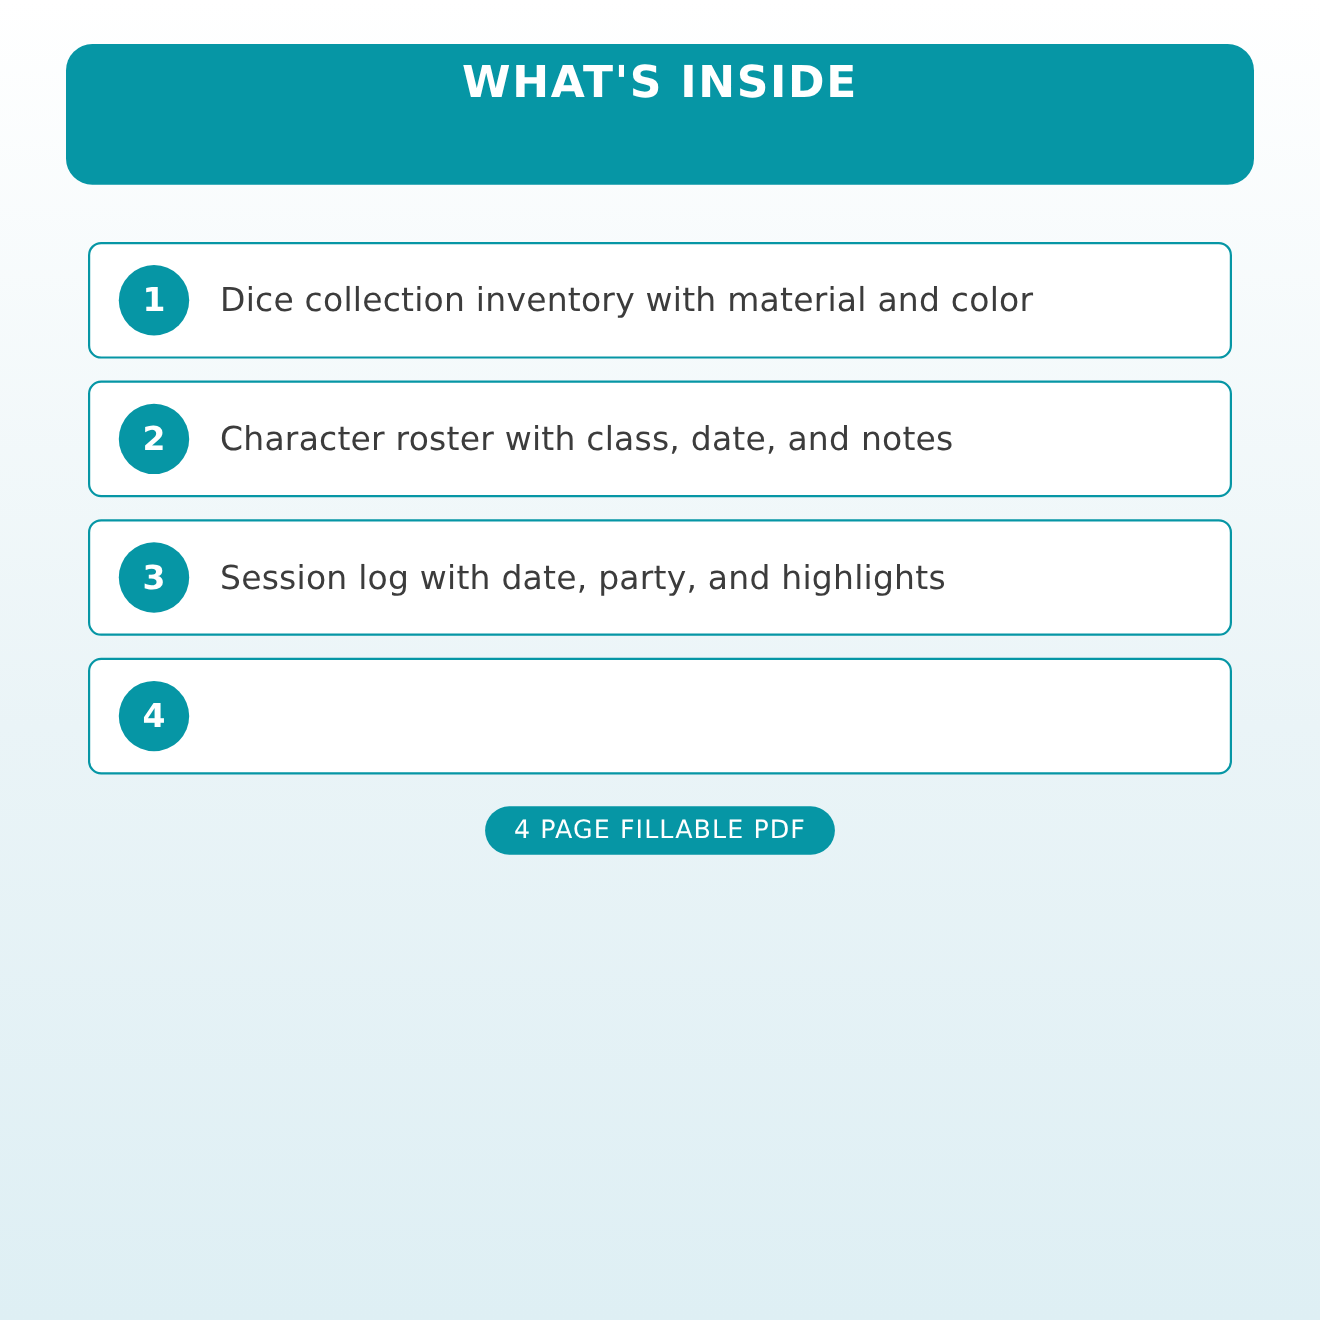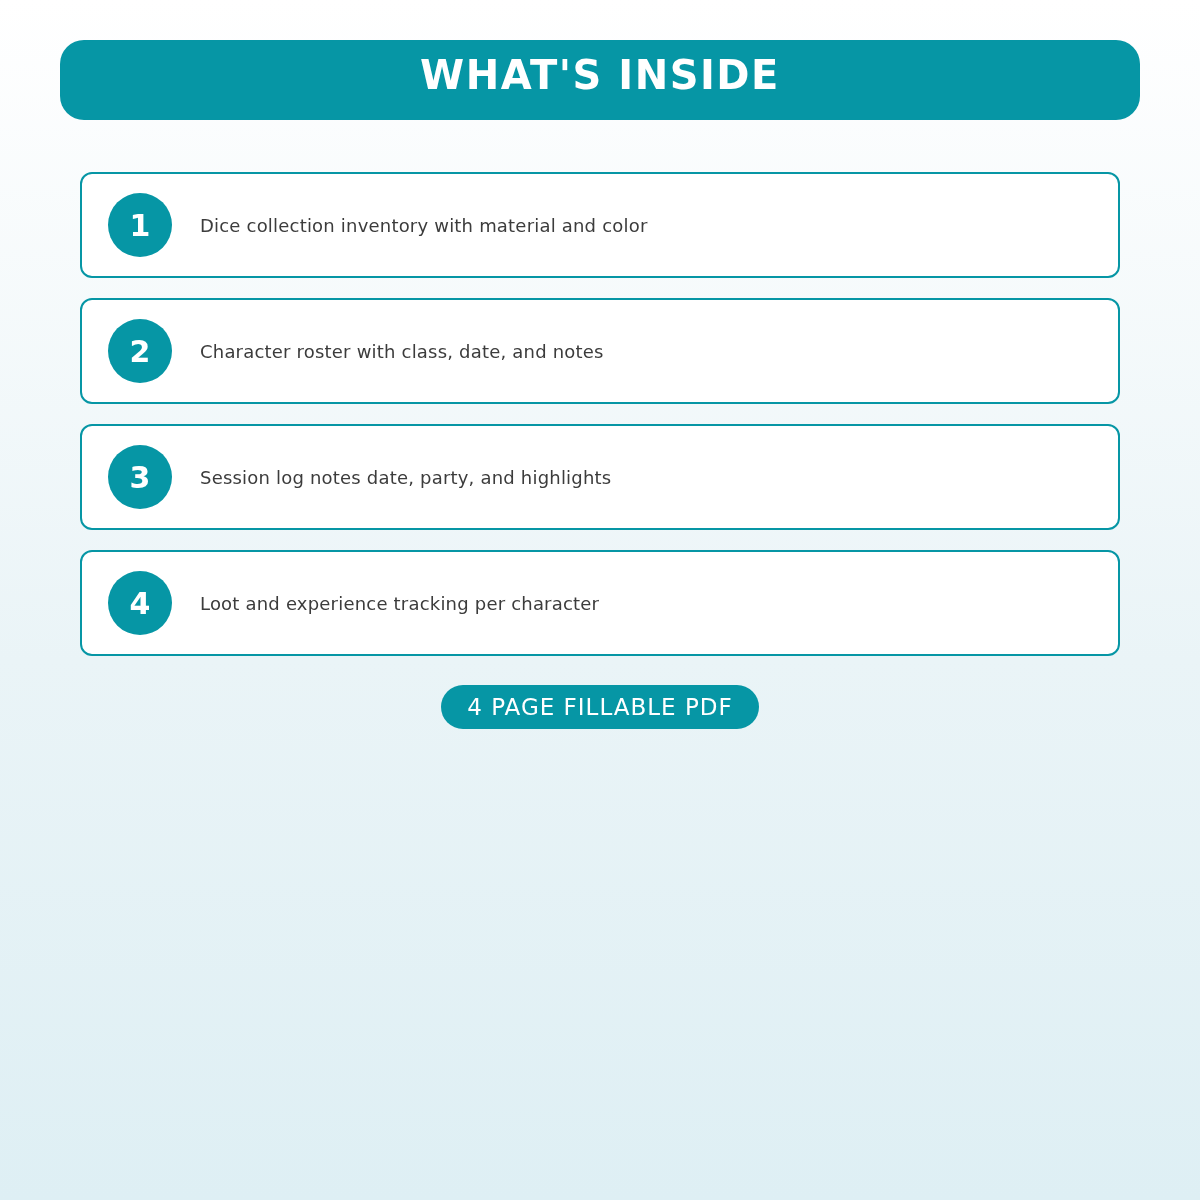--- a/index.html
+++ b/index.html
@@ -14,21 +14,21 @@
   html, body { margin: 0; padding: 0; }
   body {
     width: 1200px;
     height: 1200px;
     background: linear-gradient(180deg, var(--bg-top) 0%, var(--bg-mid) 55%, var(--bg-bottom) 100%);
     font-family: "DejaVu Sans", "Liberation Sans", sans-serif;
     overflow: hidden;
   }
   .banner {
     margin: 40px 60px 0 60px;
-    height: 80px;
+    height: 128px;
     background: var(--teal);
     border-radius: 24px;
     display: flex;
     justify-content: center;
     align-items: flex-start;
     padding-top: 12px;
   }
   .banner-title {
     color: var(--white);
     font-size: 40px;
@@ -60,21 +60,21 @@
     display: flex;
     align-items: center;
     justify-content: center;
     font-size: 30px;
     font-weight: bold;
     flex: 0 0 64px;
   }
   .item-text {
     margin-left: 28px;
     color: var(--text);
-    font-size: 18px;
+    font-size: 30px;
     letter-spacing: 0.2px;
   }
   .badge {
     margin: 29px auto 0 auto;
     width: fit-content;
     height: 44px;
     line-height: 44px;
     padding: 0 26px;
     background: var(--teal);
     border-radius: 22px;
@@ -105,25 +105,24 @@
     <div class="num-circle">
       <span>2</span>
     </div>
     <div class="item-text">Character roster with class, date, and notes</div>
   </div>
 
   <div class="card">
     <div class="num-circle">
       <span>3</span>
     </div>
-    <div class="item-text">Session log notes date, party, and highlights</div>
+    <div class="item-text">Session log with date, party, and highlights</div>
   </div>
 
   <div class="card">
     <div class="num-circle">
       <span>4</span>
     </div>
-    <div class="item-text">Loot and experience tracking per character</div>
   </div>
 
 </div>
 
 <div class="badge">4 PAGE FILLABLE PDF</div>
 
 </body></html>

